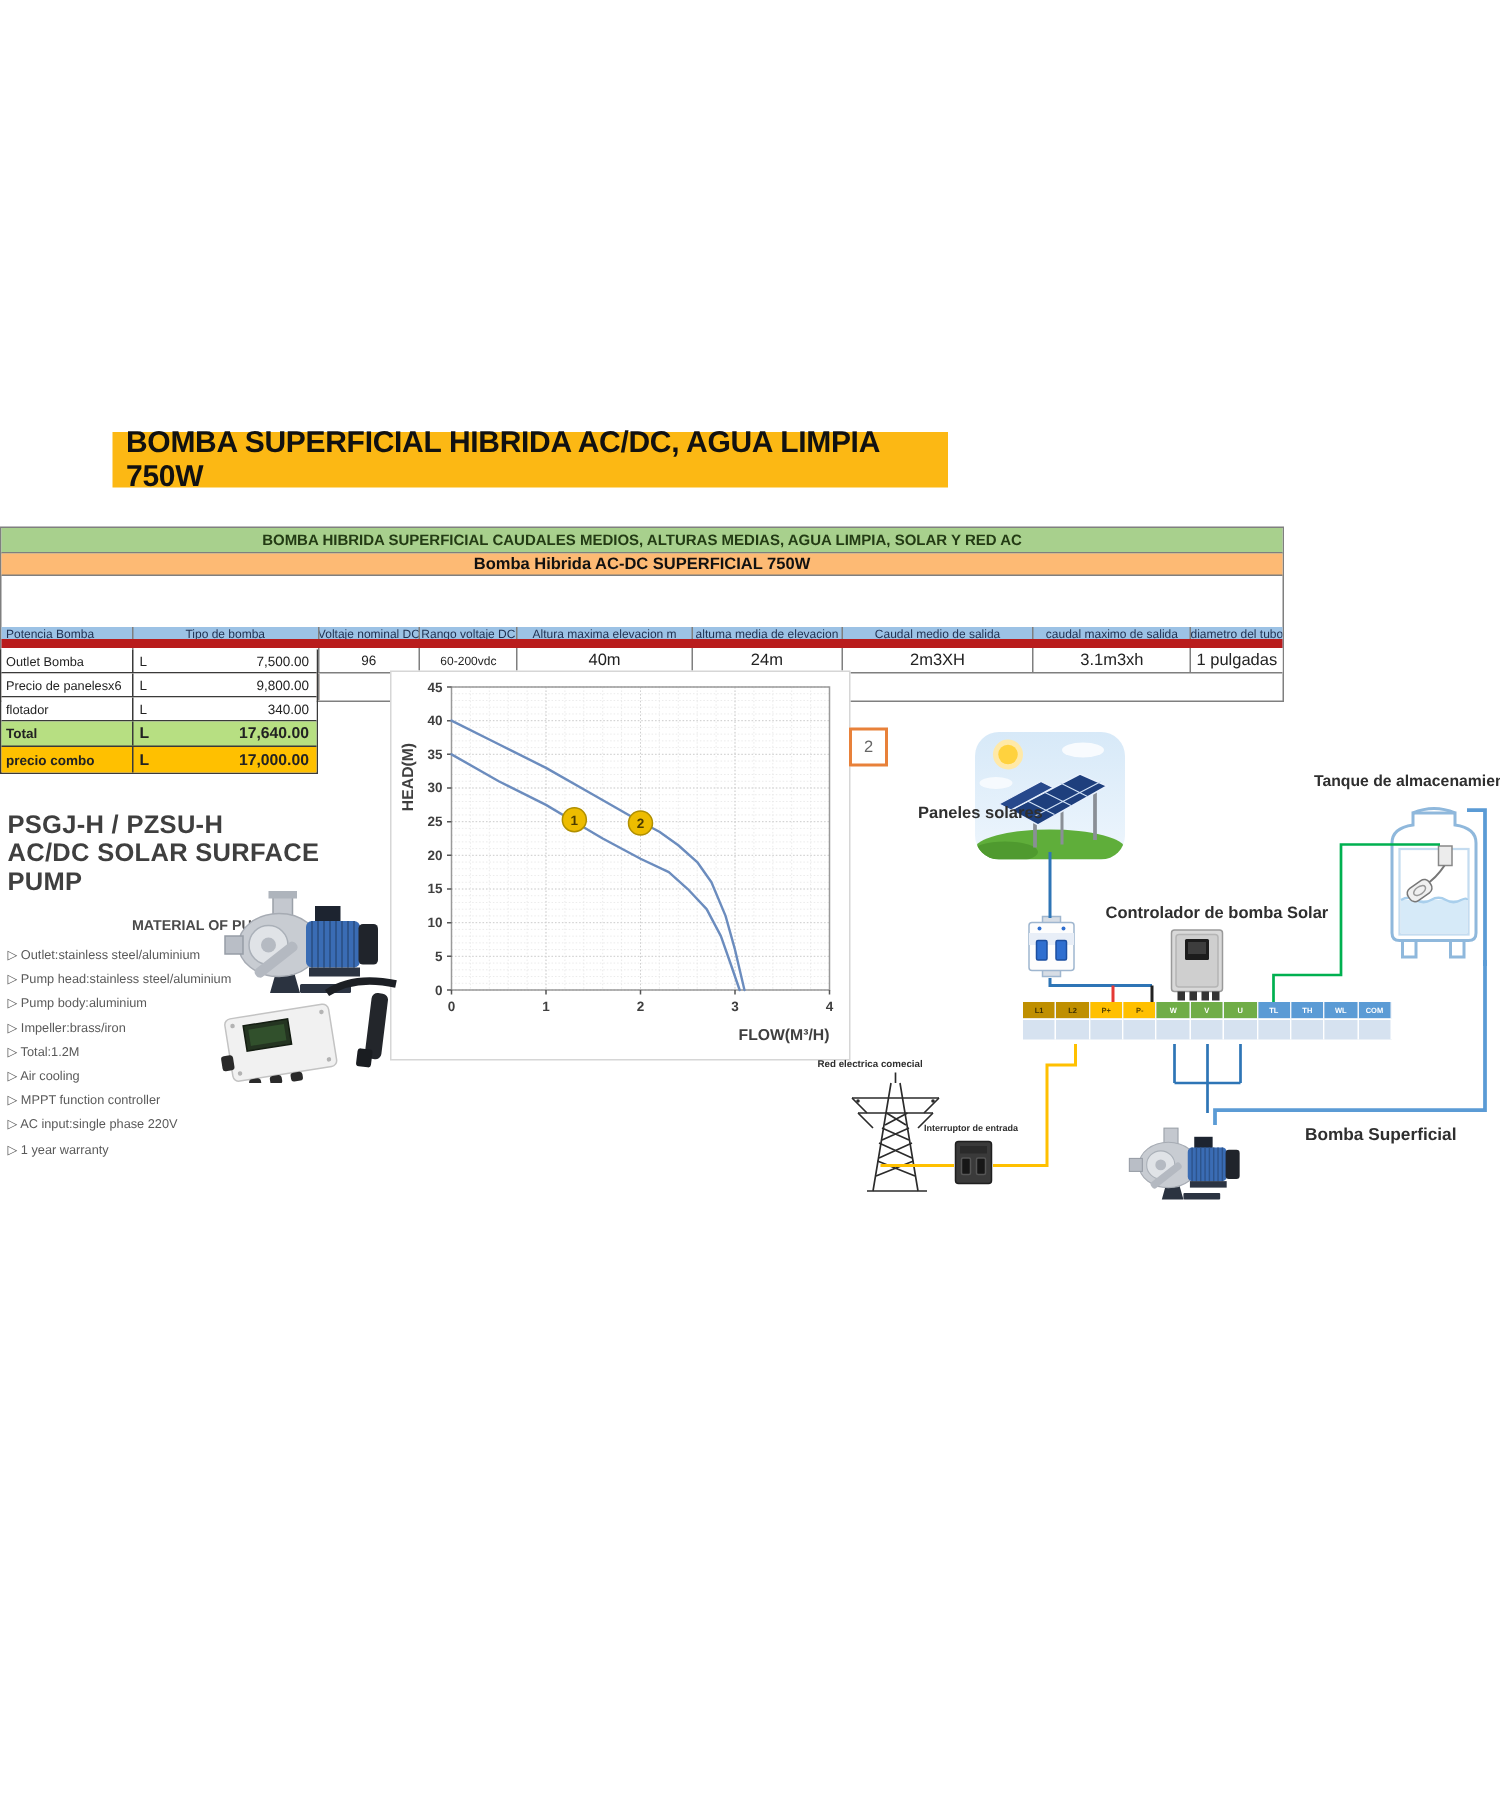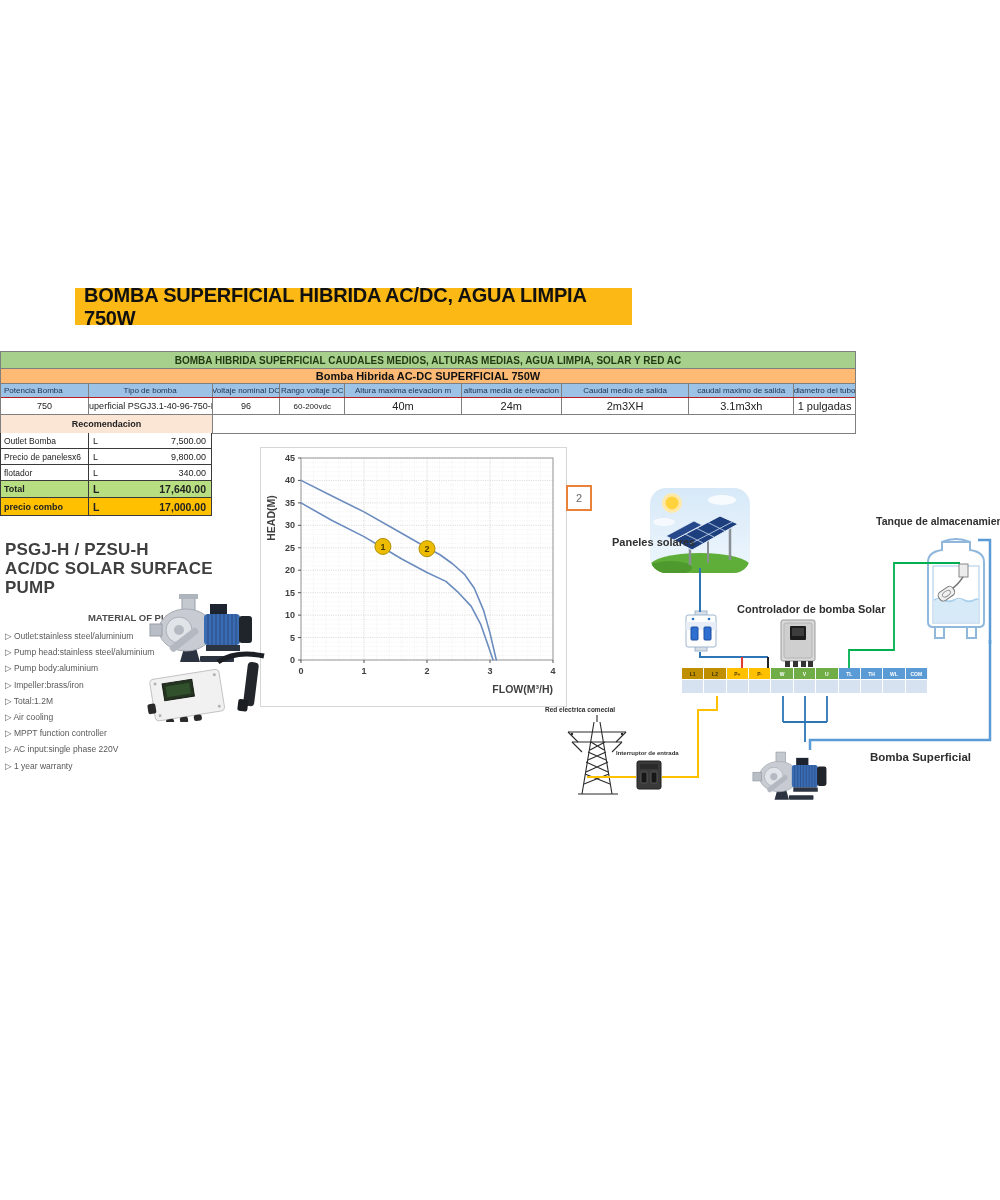--- a/index.html
+++ b/index.html
@@ -10,21 +10,21 @@
   #title-box{position:absolute;left:75px;top:288px;width:557px;height:37px;
     display:flex;align-items:center;padding-left:9px;box-sizing:border-box;
     font-size:20px;font-weight:700;color:#111;letter-spacing:-0.2px;}
 
   
   #spec-table{position:absolute;left:0;top:351px;width:856px;border:1px solid #7f7f7f;box-sizing:border-box;}
   .spec-row{display:flex;width:100%;box-sizing:border-box;}
   .banner{justify-content:center;align-items:center;display:flex;}
   #banner-top{height:17px;font-size:10px;font-weight:600;color:#233b14;border-bottom:1px solid #7f7f7f;}
   #banner-sub{height:15px;font-size:11px;font-weight:700;color:#111;border-bottom:1px solid #7f7f7f;}
-  .hrow{height:14px;border-bottom:1px solid #b91c1c;}
+  .hrow{height:14px;border-bottom:6px solid #b91c1c;margin-top:34px;}
   .vrow{height:17px;border-bottom:1px solid #7f7f7f;background:#fff;}
   .cell{box-sizing:border-box;border-right:1px solid #7f7f7f;display:flex;align-items:center;justify-content:center;
         overflow:hidden;white-space:nowrap;}
   .cell:last-child{border-right:none;}
   .hcell{font-size:8px;color:#1f3050;}
   .hcell.first{justify-content:flex-start;padding-left:3px;}
   .vcell{font-size:9px;color:#222;}
   .vbig{font-size:11px;}
   .sc0{width:88px}.sc1{width:124px}.sc2{width:68px}.sc3{width:65px}.sc4{width:117px}
   .sc5{width:100px}.sc6{width:128px}.sc7{width:105px}.sc8{width:61px}

